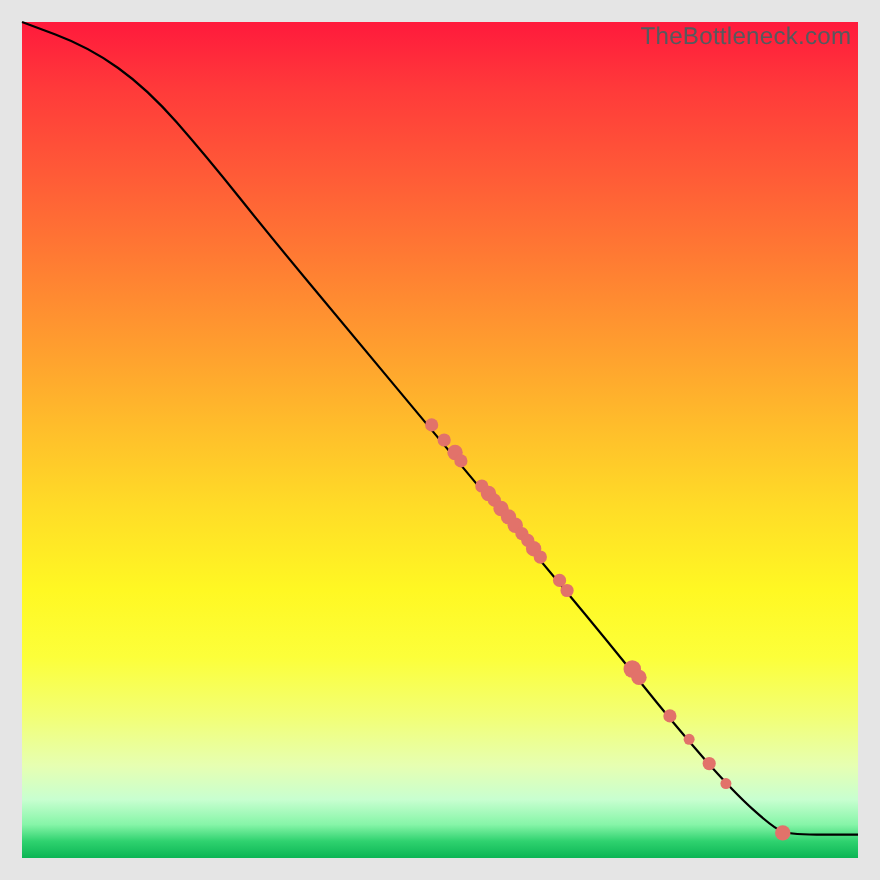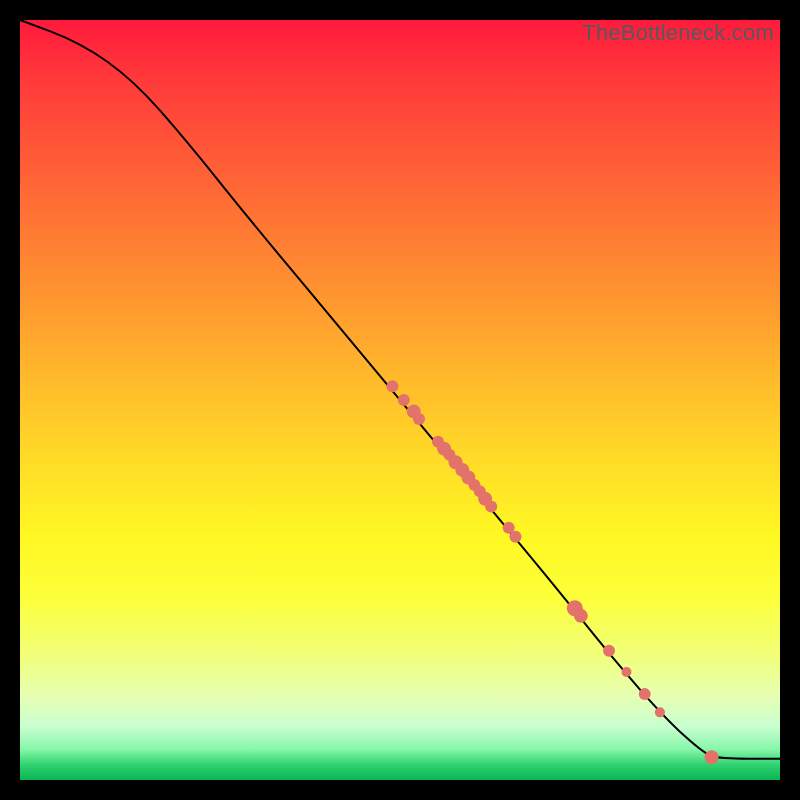--- a/index.html
+++ b/index.html
@@ -7,21 +7,21 @@
     padding: 0;
     width: 800px;
     height: 800px;
     overflow: hidden;
     font-family: Arial, Helvetica, sans-serif;
   }
   .canvas {
     position: relative;
     width: 800px;
     height: 800px;
-    background: #000000;
+    background: #e5e5e5;
   }
   .plot-area {
     position: absolute;
     left: 20px;
     top: 20px;
     width: 760px;
     height: 760px;
   }
   .gradient-bg {
     position: absolute;

